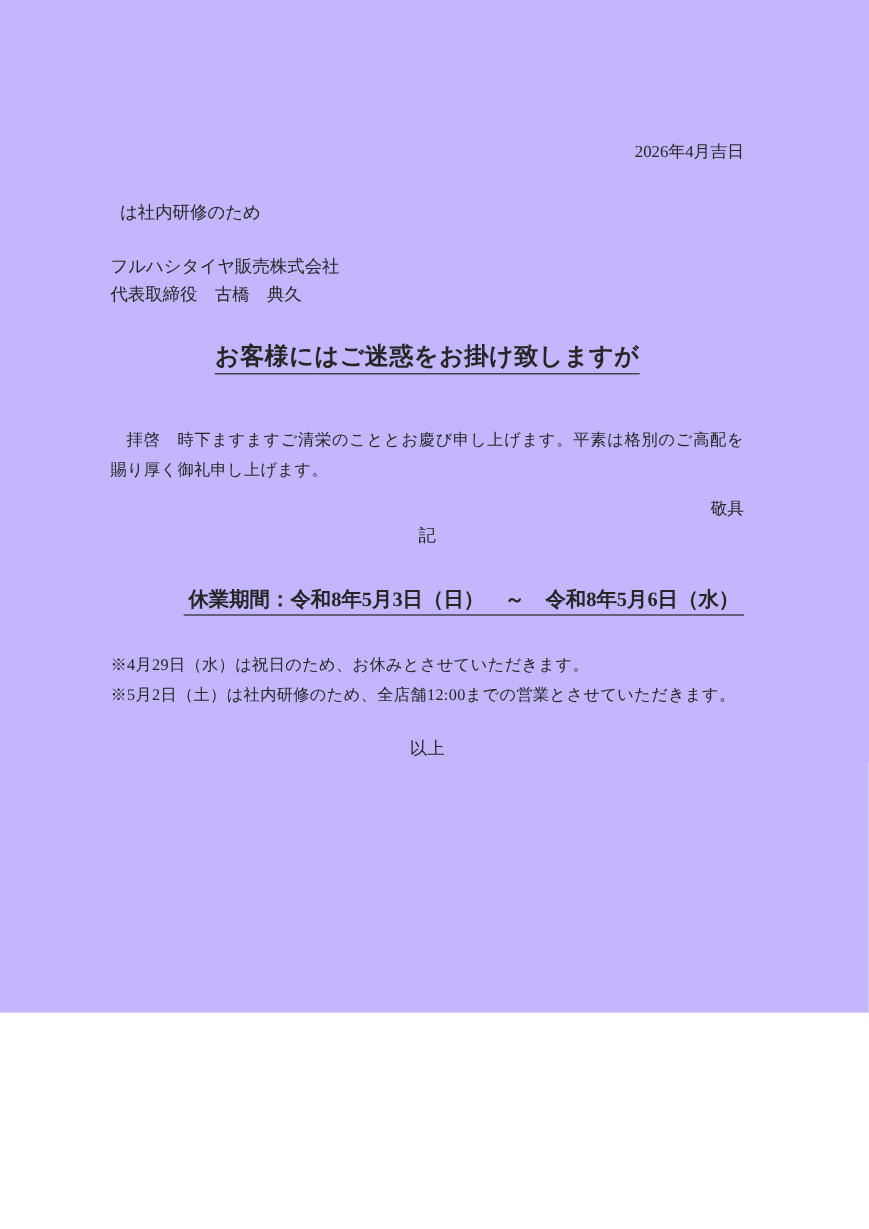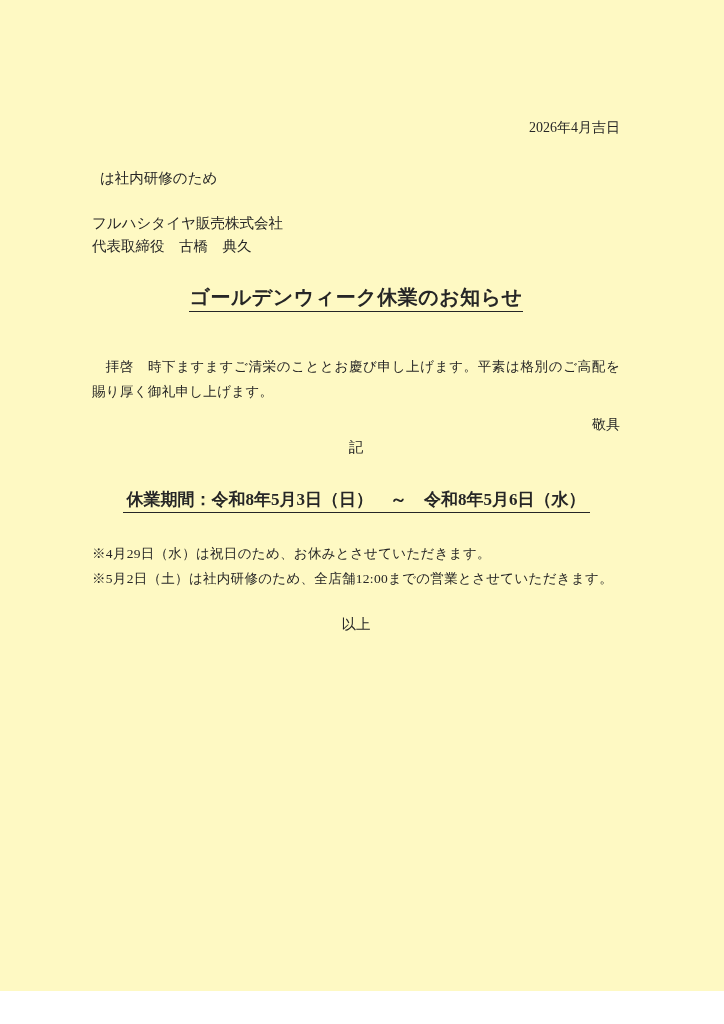--- a/index.html
+++ b/index.html
@@ -3,23 +3,23 @@
 <meta charset="utf-8">
 <style>
   html, body {
     margin: 0;
     padding: 0;
     background: #ffffff;
   }
   .page {
     position: relative;
     width: 724px;
-    height: 991px;
+    height: 844px;
     margin: 0 auto;
-    background: #fef9c3;
+    background: #c4b5fd;
     overflow: hidden;
     font-family: "Liberation Serif", "DejaVu Serif", serif;
     color: #262626;
     box-sizing: border-box;
     padding: 0 104px 0 92px;
   }
   .date {
     margin-top: 118px;
     text-align: right;
     font-size: 14px;
@@ -67,21 +67,21 @@
     font-size: 14px;
     line-height: 22px;
   }
   .record {
     text-align: center;
     font-size: 14.5px;
     line-height: 22px;
   }
   .closure {
     margin-top: 30px;
-    text-align: center;
+    text-align: right;
     font-size: 17px;
     font-weight: bold;
     line-height: 24px;
   }
   .closure .underline-bold {
     border-bottom: 1.8px solid #262626;
     padding: 0 4px 3px 4px;
   }
   .notes {
     margin-top: 30px;
@@ -106,21 +106,21 @@
   <div class="date">2026年4月吉日</div>
 
   <div class="addressee">は社内研修のため</div>
 
   <div class="sender">
     <div>フルハシタイヤ販売株式会社</div>
     <div>代表取締役　古橋　典久</div>
   </div>
 
   <h1 class="title">
-    <span class="underline">ゴールデンウィーク休業のお知らせ</span>
+    <span class="underline">お客様にはご迷惑をお掛け致しますが</span>
   </h1>
 
   <p class="para first">拝啓　時下ますますご清栄のこととお慶び申し上げます。平素は格別のご高配を賜り厚く御礼申し上げます。</p>
 
 
   <div class="closing">敬具</div>
 
   <div class="record">記</div>
 
   <div class="closure">

